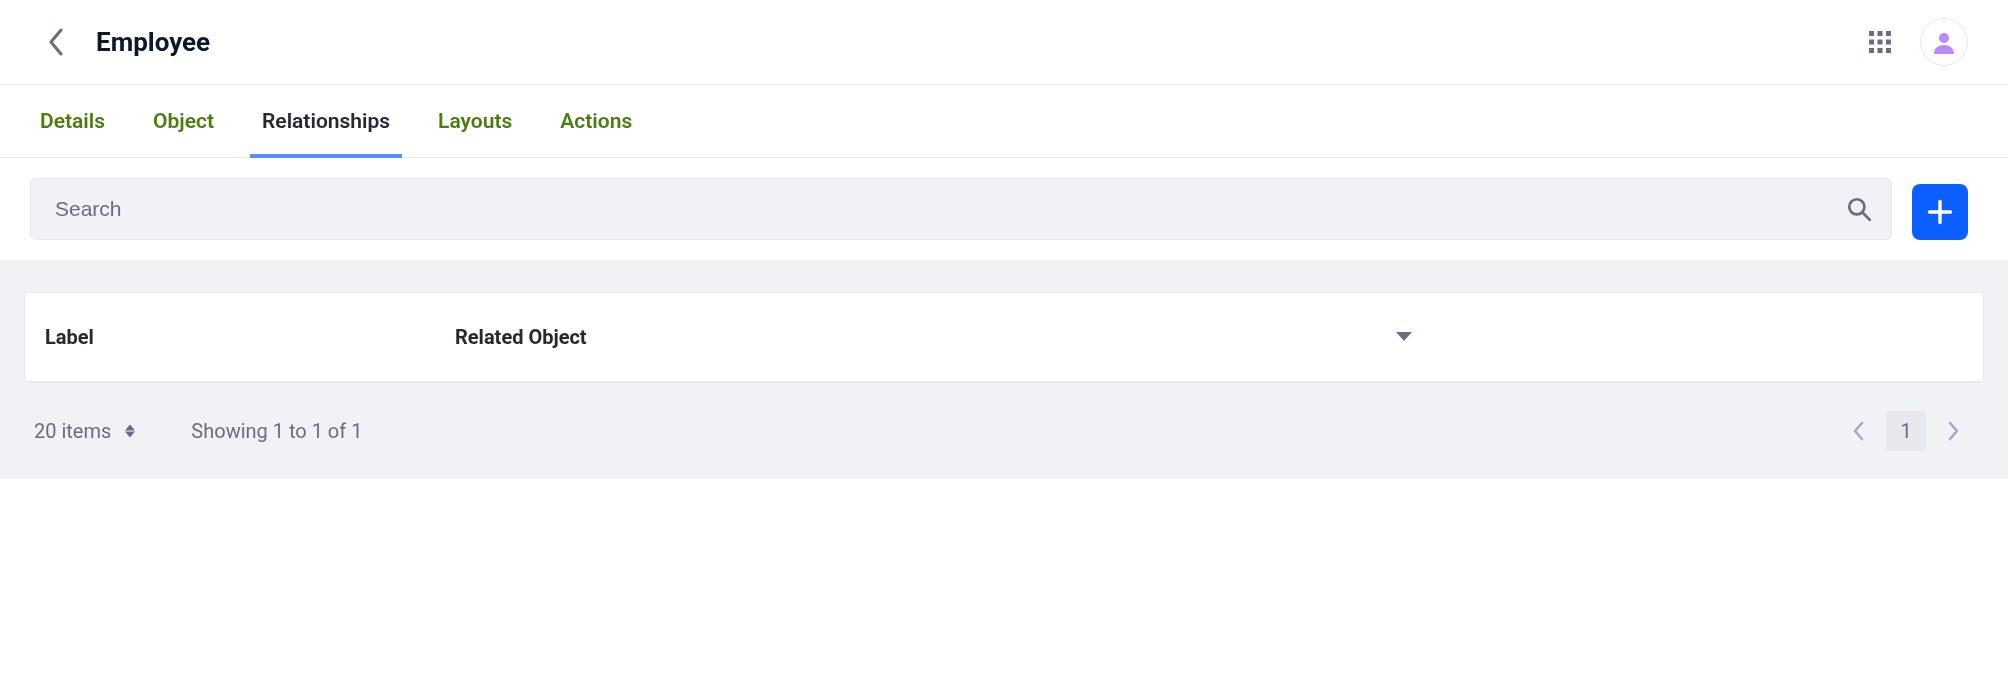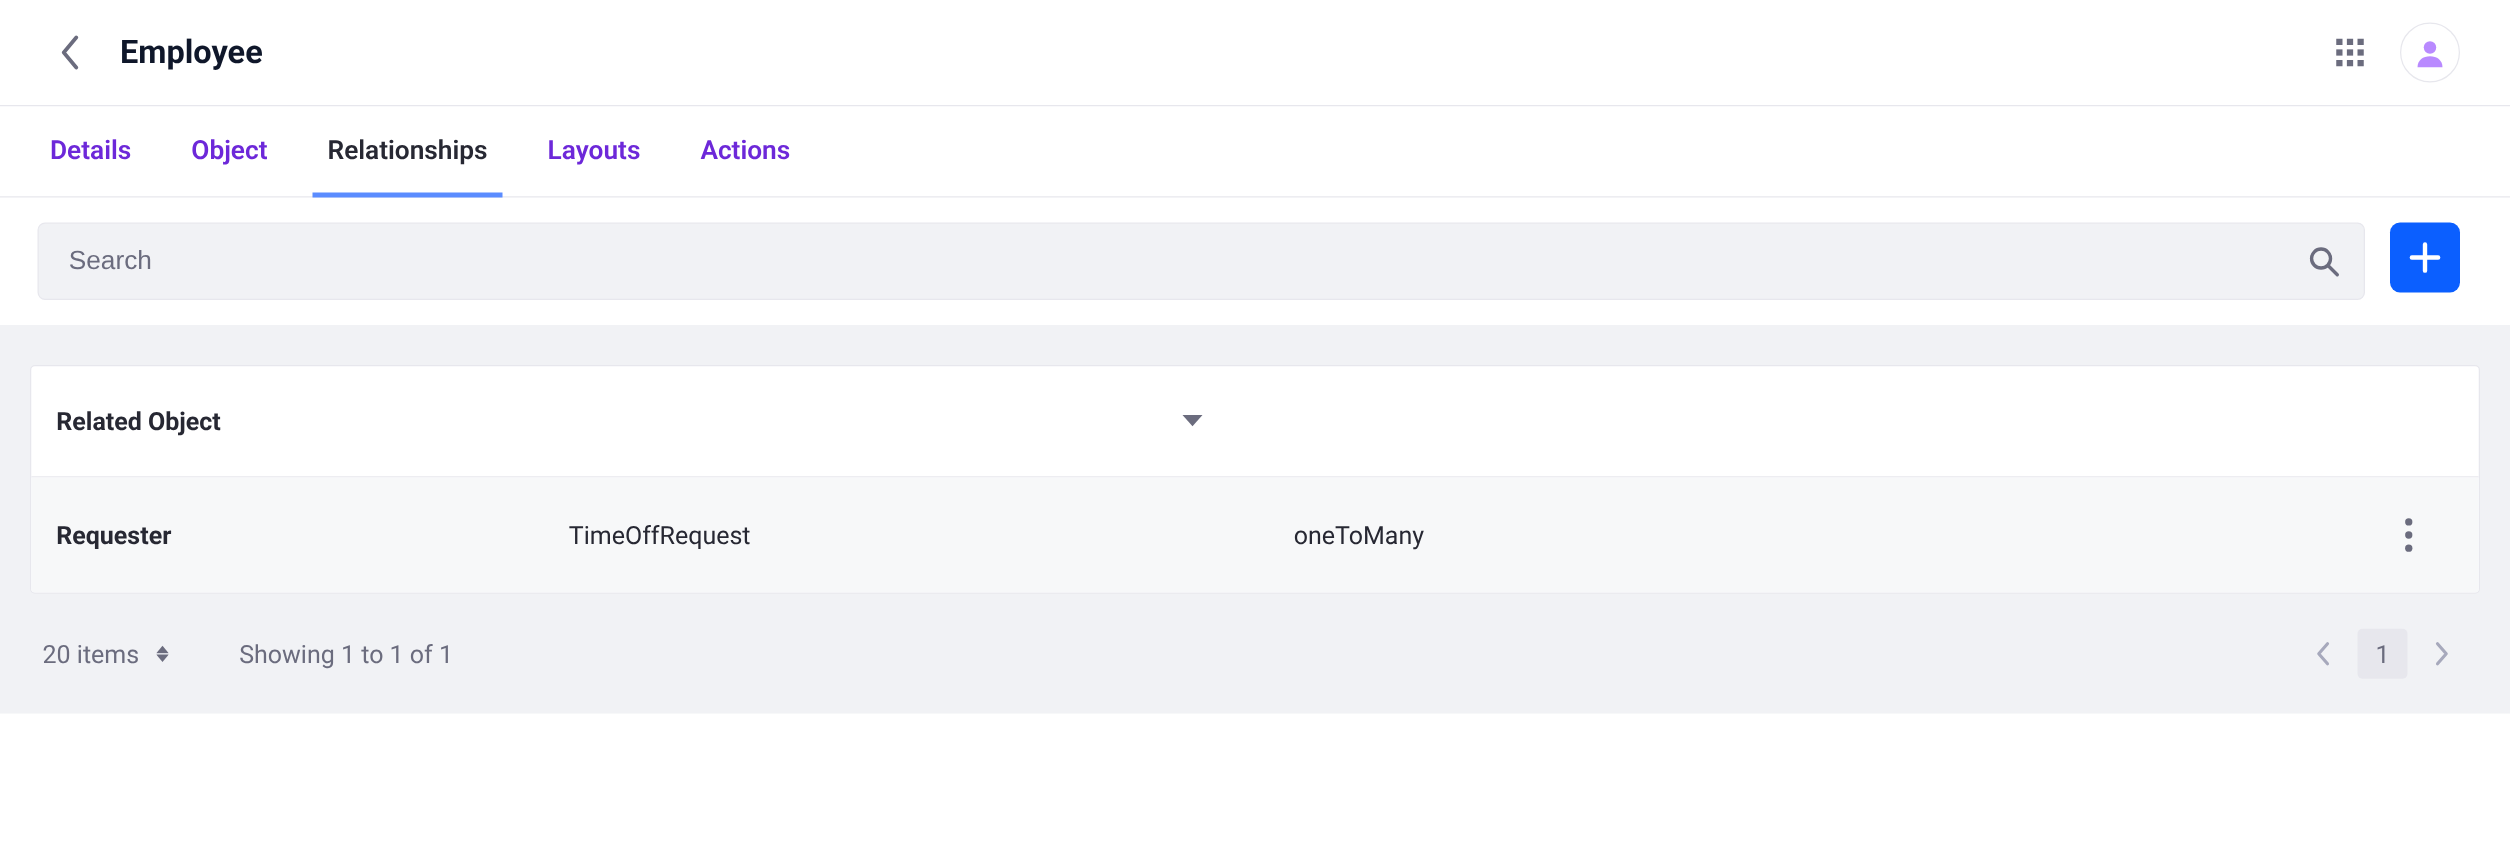--- a/index.html
+++ b/index.html
@@ -63,37 +63,37 @@
 .tabs {
   display: flex;
   gap: 48px;
   padding: 0 40px;
   border-bottom: 1px solid #e7e7ed;
 }
 .tab {
   padding: 24px 0;
   font-size: 21px;
   font-weight: 600;
-  color: #6d28d9;
+  color: #4d7c0f;
   cursor: pointer;
   position: relative;
 }
 .tab.active { color: #272833; }
 .tab.active::after {
   content: "";
   position: absolute;
   left: -12px;
   right: -12px;
   bottom: -1px;
   height: 4px;
   background: #5b8cff;
 }
 .toolbar {
   display: flex;
-  align-items: flex-start;
+  align-items: flex-end;
   gap: 20px;
   padding: 20px 40px 20px 30px;
 }
 .search-wrap {
   flex: 1;
   position: relative;
 }
 .search-input {
   width: 100%;
   border: 1px solid #e7e7ed;
@@ -283,39 +283,26 @@
     <svg width="28" height="28" viewBox="0 0 24 24" fill="none">
         <line x1="12" y1="3" x2="12" y2="21" stroke="currentColor" stroke-width="3" stroke-linecap="round"></line>
         <line x1="3" y1="12" x2="21" y2="12" stroke="currentColor" stroke-width="3" stroke-linecap="round"></line>
       </svg>
   </button>
 </div>
 
 <div class="content">
   <div class="table">
     <div class="row header">
+      <div class="cell">Label</div>
       <div class="cell">Related Object</div>
       <div class="cell cell-actions">
         <span class="caret-down">
           <svg width="18" height="12" viewBox="0 0 18 12" fill="currentColor">
               <path d="M1 1 L9 10 L17 1 Z"></path>
-            </svg>
-        </span>
-      </div>
-    </div>
-    <div class="row body">
-      <div class="cell label-cell">Requester</div>
-      <div class="cell">TimeOffRequest</div>
-      <div class="cell">oneToMany</div>
-      <div class="cell cell-actions">
-        <span class="kebab">
-          <svg width="8" height="28" viewBox="0 0 6 24" fill="currentColor">
-              <circle cx="3" cy="3" r="2.5"></circle>
-              <circle cx="3" cy="12" r="2.5"></circle>
-              <circle cx="3" cy="21" r="2.5"></circle>
             </svg>
         </span>
       </div>
     </div>
   </div>
 
   <div class="footer">
     <div class="footer-left">
       <div class="page-size">
         <span>20 items</span>

